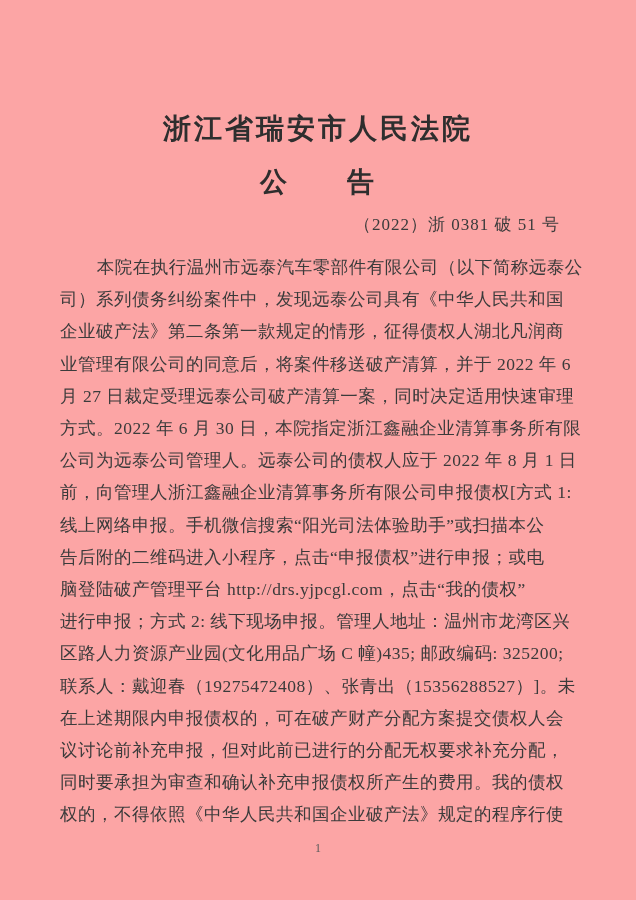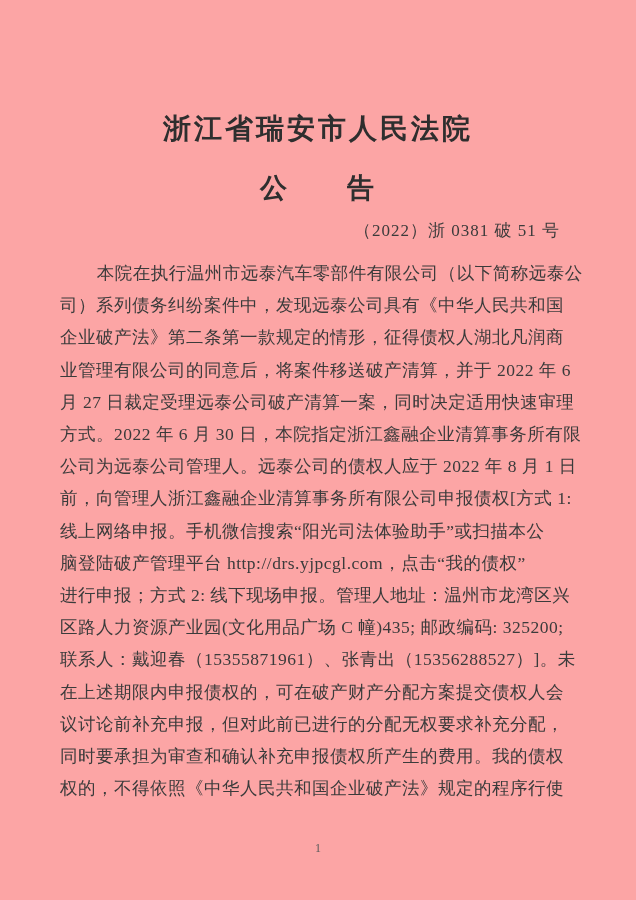--- a/index.html
+++ b/index.html
@@ -18,21 +18,21 @@
   }
   .court-name {
     padding-top: 110px;
     text-align: center;
     font-size: 28px;
     font-weight: bold;
     letter-spacing: 3px;
     color: #2e2e2e;
   }
   .doc-title {
-    margin-top: 22px;
+    margin-top: 16px;
     text-align: center;
     font-size: 27px;
     font-weight: bold;
     letter-spacing: 2px;
     color: #2e2e2e;
   }
   .case-number {
     margin-top: 13px;
     text-align: right;
     padding-right: 76px;
@@ -80,24 +80,25 @@
   <div class="body-text">
       <div class="body-line first">本院在执行温州市远泰汽车零部件有限公司（以下简称远泰公</div>
       <div class="body-line">司）系列债务纠纷案件中，发现远泰公司具有《中华人民共和国</div>
       <div class="body-line">企业破产法》第二条第一款规定的情形，征得债权人湖北凡润商</div>
       <div class="body-line">业管理有限公司的同意后，将案件移送破产清算，并于 2022 年 6</div>
       <div class="body-line">月 27 日裁定受理远泰公司破产清算一案，同时决定适用快速审理</div>
       <div class="body-line">方式。2022 年 6 月 30 日，本院指定浙江鑫融企业清算事务所有限</div>
       <div class="body-line">公司为远泰公司管理人。远泰公司的债权人应于 2022 年 8 月 1 日</div>
       <div class="body-line">前，向管理人浙江鑫融企业清算事务所有限公司申报债权[方式 1:</div>
       <div class="body-line">线上网络申报。手机微信搜索“阳光司法体验助手”或扫描本公</div>
+      <div class="body-line">告后附的二维码进入小程序，点击“申报债权”进行申报；或电</div>
       <div class="body-line">脑登陆破产管理平台 http://drs.yjpcgl.com，点击“我的债权”</div>
       <div class="body-line">进行申报；方式 2: 线下现场申报。管理人地址：温州市龙湾区兴</div>
       <div class="body-line">区路人力资源产业园(文化用品广场 C 幢)435; 邮政编码: 325200;</div>
-      <div class="body-line">联系人：戴迎春（15355871961）、张青出（15356288527）]。未</div>
+      <div class="body-line">联系人：戴迎春（19275472408）、张青出（15356288527）]。未</div>
       <div class="body-line">在上述期限内申报债权的，可在破产财产分配方案提交债权人会</div>
       <div class="body-line">议讨论前补充申报，但对此前已进行的分配无权要求补充分配，</div>
       <div class="body-line">同时要承担为审查和确认补充申报债权所产生的费用。我的债权</div>
       <div class="body-line">权的，不得依照《中华人民共和国企业破产法》规定的程序行使</div>
     </div>
 
   <div class="page-number">1</div>
 
 </div>
 

